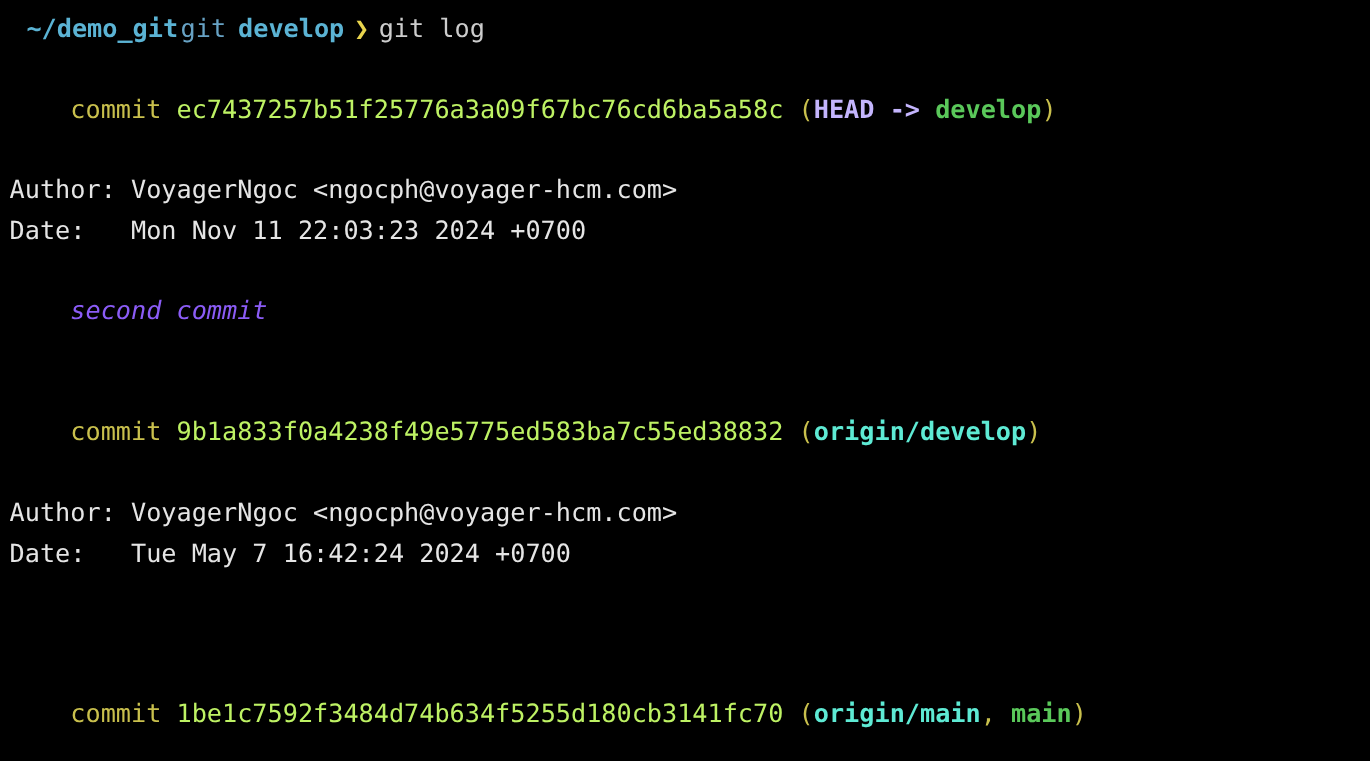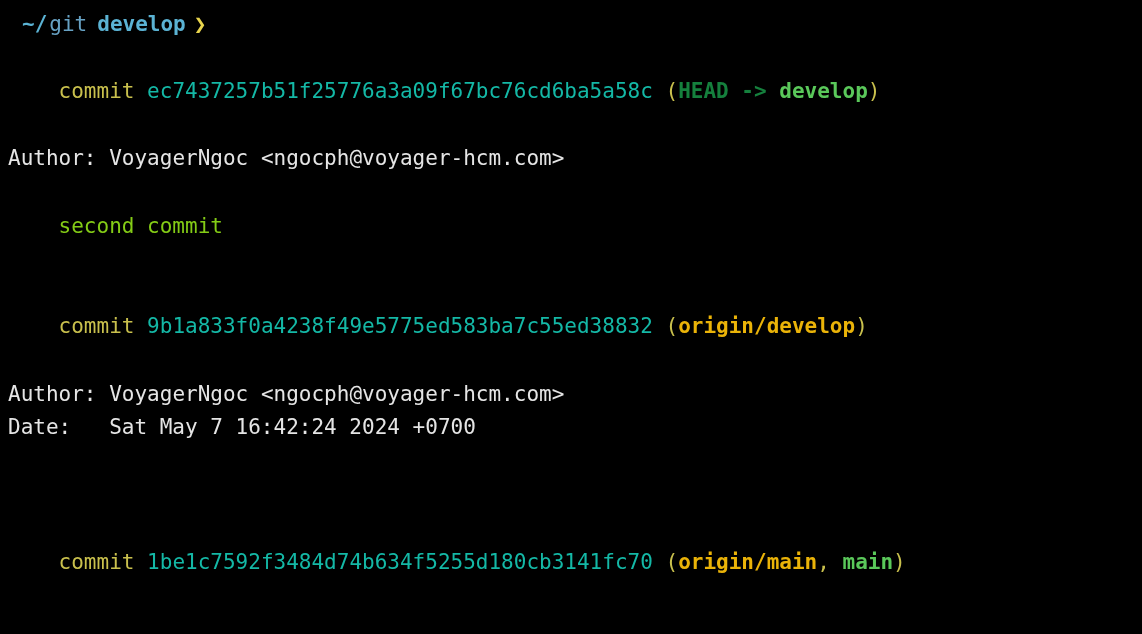--- a/index.html
+++ b/index.html
@@ -60,77 +60,81 @@
     .command {
       color: #cccccc;
     }
     .commit-line {
       white-space: pre;
     }
     .commit-word {
       color: #c9c04d;
     }
     .commit-hash {
-      color: #14b8a6;
+      color: #bef264;
     }
     .paren {
       color: #c9c04d;
     }
     .head-ref {
-      color: #15803d;
+      color: #c4b5fd;
       font-weight: bold;
     }
     .local-branch {
       color: #5ac85a;
       font-weight: bold;
     }
     .remote-branch {
-      color: #eab308;
+      color: #5eead4;
       font-weight: bold;
     }
     .meta-line {
       color: #e5e5e5;
       white-space: pre;
     }
     .commit-msg {
-      color: #84cc16;
+      color: #8b5cf6;
       white-space: pre;
+      font-style: italic;
     }
     .blank-line {
       height: 1.6em;
     }
   </style>
 </head>
 <body>
 
 <div class="terminal">
 
   <div class="prompt-line">
     <span class="apple-icon"></span>
     <span class="folder-icon"></span>
     <span class="path-tilde">~/</span>
+    <span class="path-name">demo_git</span>
     <span class="git-label">git</span>
     <span class="branch-icon"></span>
     <span class="branch-name">develop</span>
     <span class="prompt-arrow">❯</span>
+    <span class="command">git log</span>
   </div>
 
   <div class="commit-line">
     <span class="commit-word">commit</span><span> </span><span class="commit-hash">ec7437257b51f25776a3a09f67bc76cd6ba5a58c</span><span> </span><span class="paren">(</span><span class="head-ref">HEAD</span><span class="head-ref"> -&gt; </span><span class="local-branch">develop</span><span class="paren">)</span>
   </div>
   <div class="meta-line"><span>Author:</span> <span>VoyagerNgoc &lt;ngocph@voyager-hcm.com&gt;</span></div>
+  <div class="meta-line"><span>Date:</span>   <span>Mon Nov 11 22:03:23 2024 +0700</span></div>
   <div class="blank-line"></div>
   <div class="commit-msg">    <span>second commit</span></div>
   <div class="blank-line"></div>
 
   <div class="commit-line">
     <span class="commit-word">commit</span><span> </span><span class="commit-hash">9b1a833f0a4238f49e5775ed583ba7c55ed38832</span><span> </span><span class="paren">(</span><span class="remote-branch">origin/develop</span><span class="paren">)</span>
   </div>
   <div class="meta-line"><span>Author:</span> <span>VoyagerNgoc &lt;ngocph@voyager-hcm.com&gt;</span></div>
-  <div class="meta-line"><span>Date:</span>   <span>Sat May 7 16:42:24 2024 +0700</span></div>
+  <div class="meta-line"><span>Date:</span>   <span>Tue May 7 16:42:24 2024 +0700</span></div>
   <div class="blank-line"></div>
   <div class="blank-line"></div>
 
   <div class="commit-line">
     <span class="commit-word">commit</span><span> </span><span class="commit-hash">1be1c7592f3484d74b634f5255d180cb3141fc70</span><span> </span><span class="paren">(</span><span class="remote-branch">origin/main</span><span class="paren">, </span><span class="local-branch">main</span><span class="paren">)</span>
   </div>
 
 </div>
 
 </body></html>

